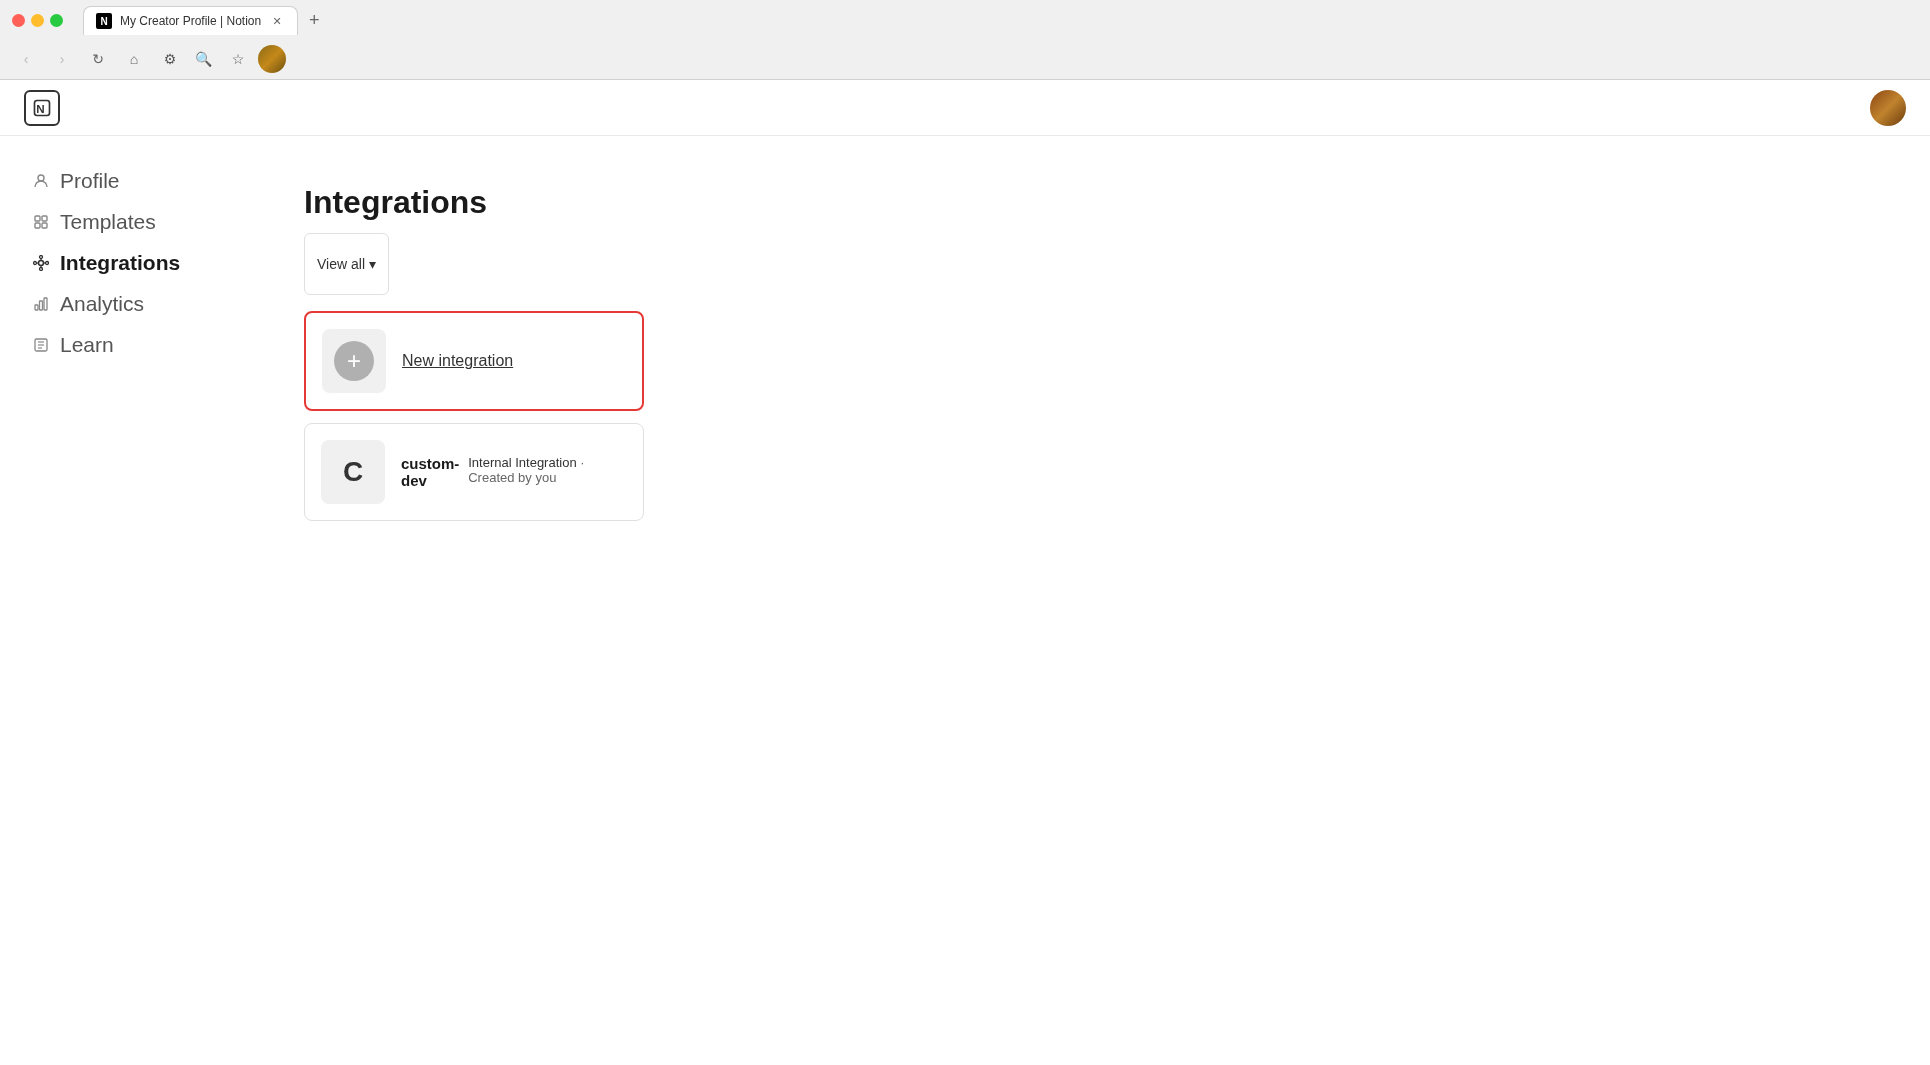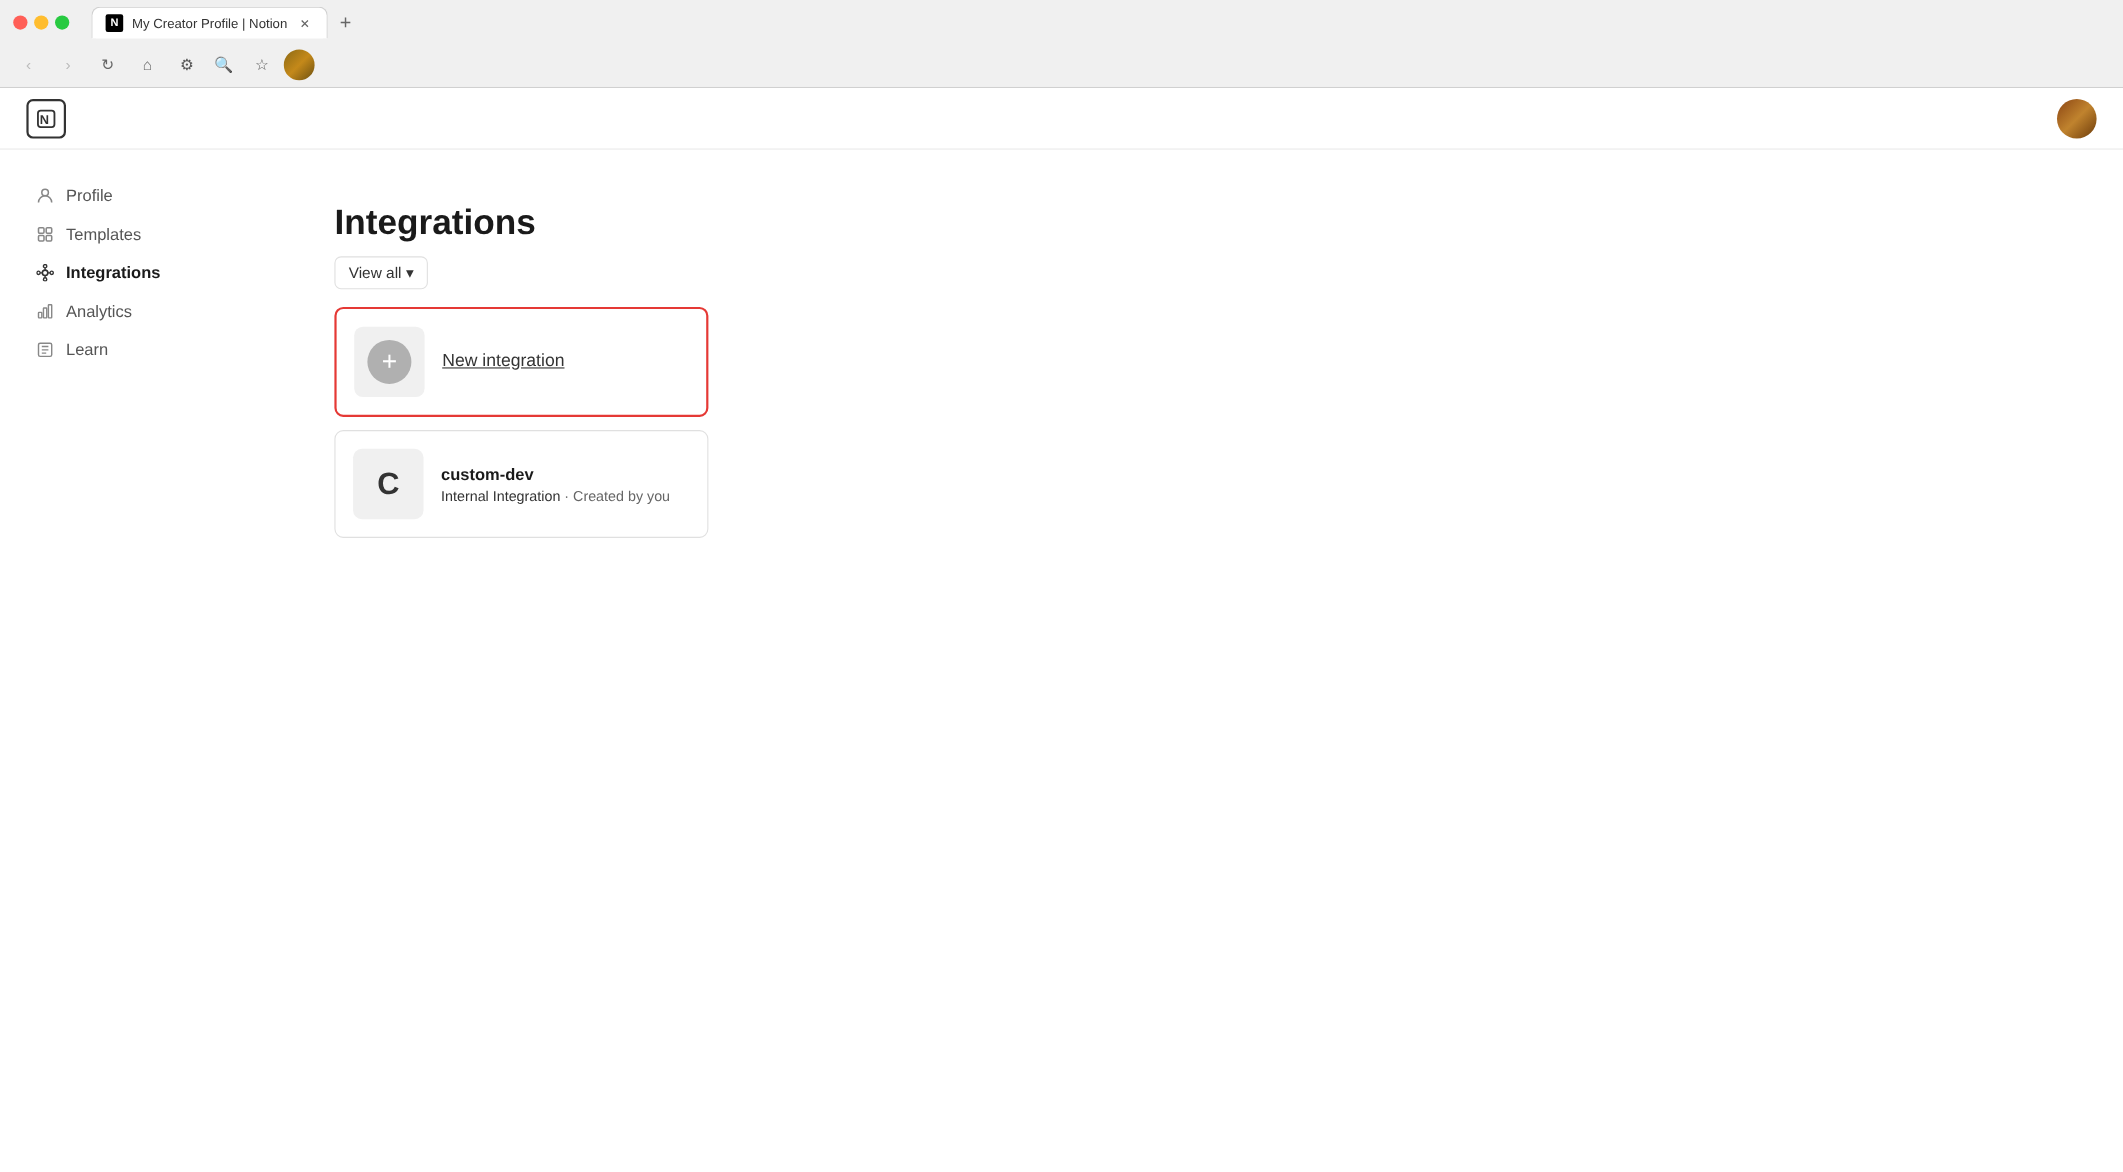--- a/index.html
+++ b/index.html
@@ -205,21 +205,21 @@
       padding: 24px 0;
       border-right: none;
     }
     .sidebar-item {
       display: flex;
       align-items: center;
       gap: 10px;
       padding: 8px 24px;
       cursor: pointer;
       color: #555;
-      font-size: 15px;
+      font-size: 21px;
       border-radius: 4px;
       margin: 1px 8px;
     }
     .sidebar-item.active { font-weight: 600; color: #1a1a1a; }
     .sidebar-icon {
       width: 18px;
       height: 18px;
       display: flex;
       align-items: center;
       justify-content: center;
@@ -256,21 +256,21 @@
       font-weight: 600;
       text-decoration: none;
       cursor: pointer;
     }
 
     
     .view-all-btn {
       display: flex;
       align-items: center;
       gap: 4px;
-      padding: 6px 12px;
+      padding: 22px 12px;
       border: 1px solid #e0e0e0;
       border-radius: 6px;
       background: #fff;
       cursor: pointer;
       font-size: 14px;
       color: #333;
       margin-bottom: 16px;
     }
 
     
@@ -317,21 +317,20 @@
       font-weight: 600;
       color: #333;
     }
     .integration-name {
       font-size: 16px;
       color: #333;
       text-decoration: underline;
     }
     .integration-details {
       display: flex;
-      flex-direction: column;
       gap: 3px;
       justify-content: flex-end;
     }
     .integration-title {
       font-size: 15px;
       font-weight: 600;
       color: #1a1a1a;
     }
     .integration-meta {
       font-size: 13px;

